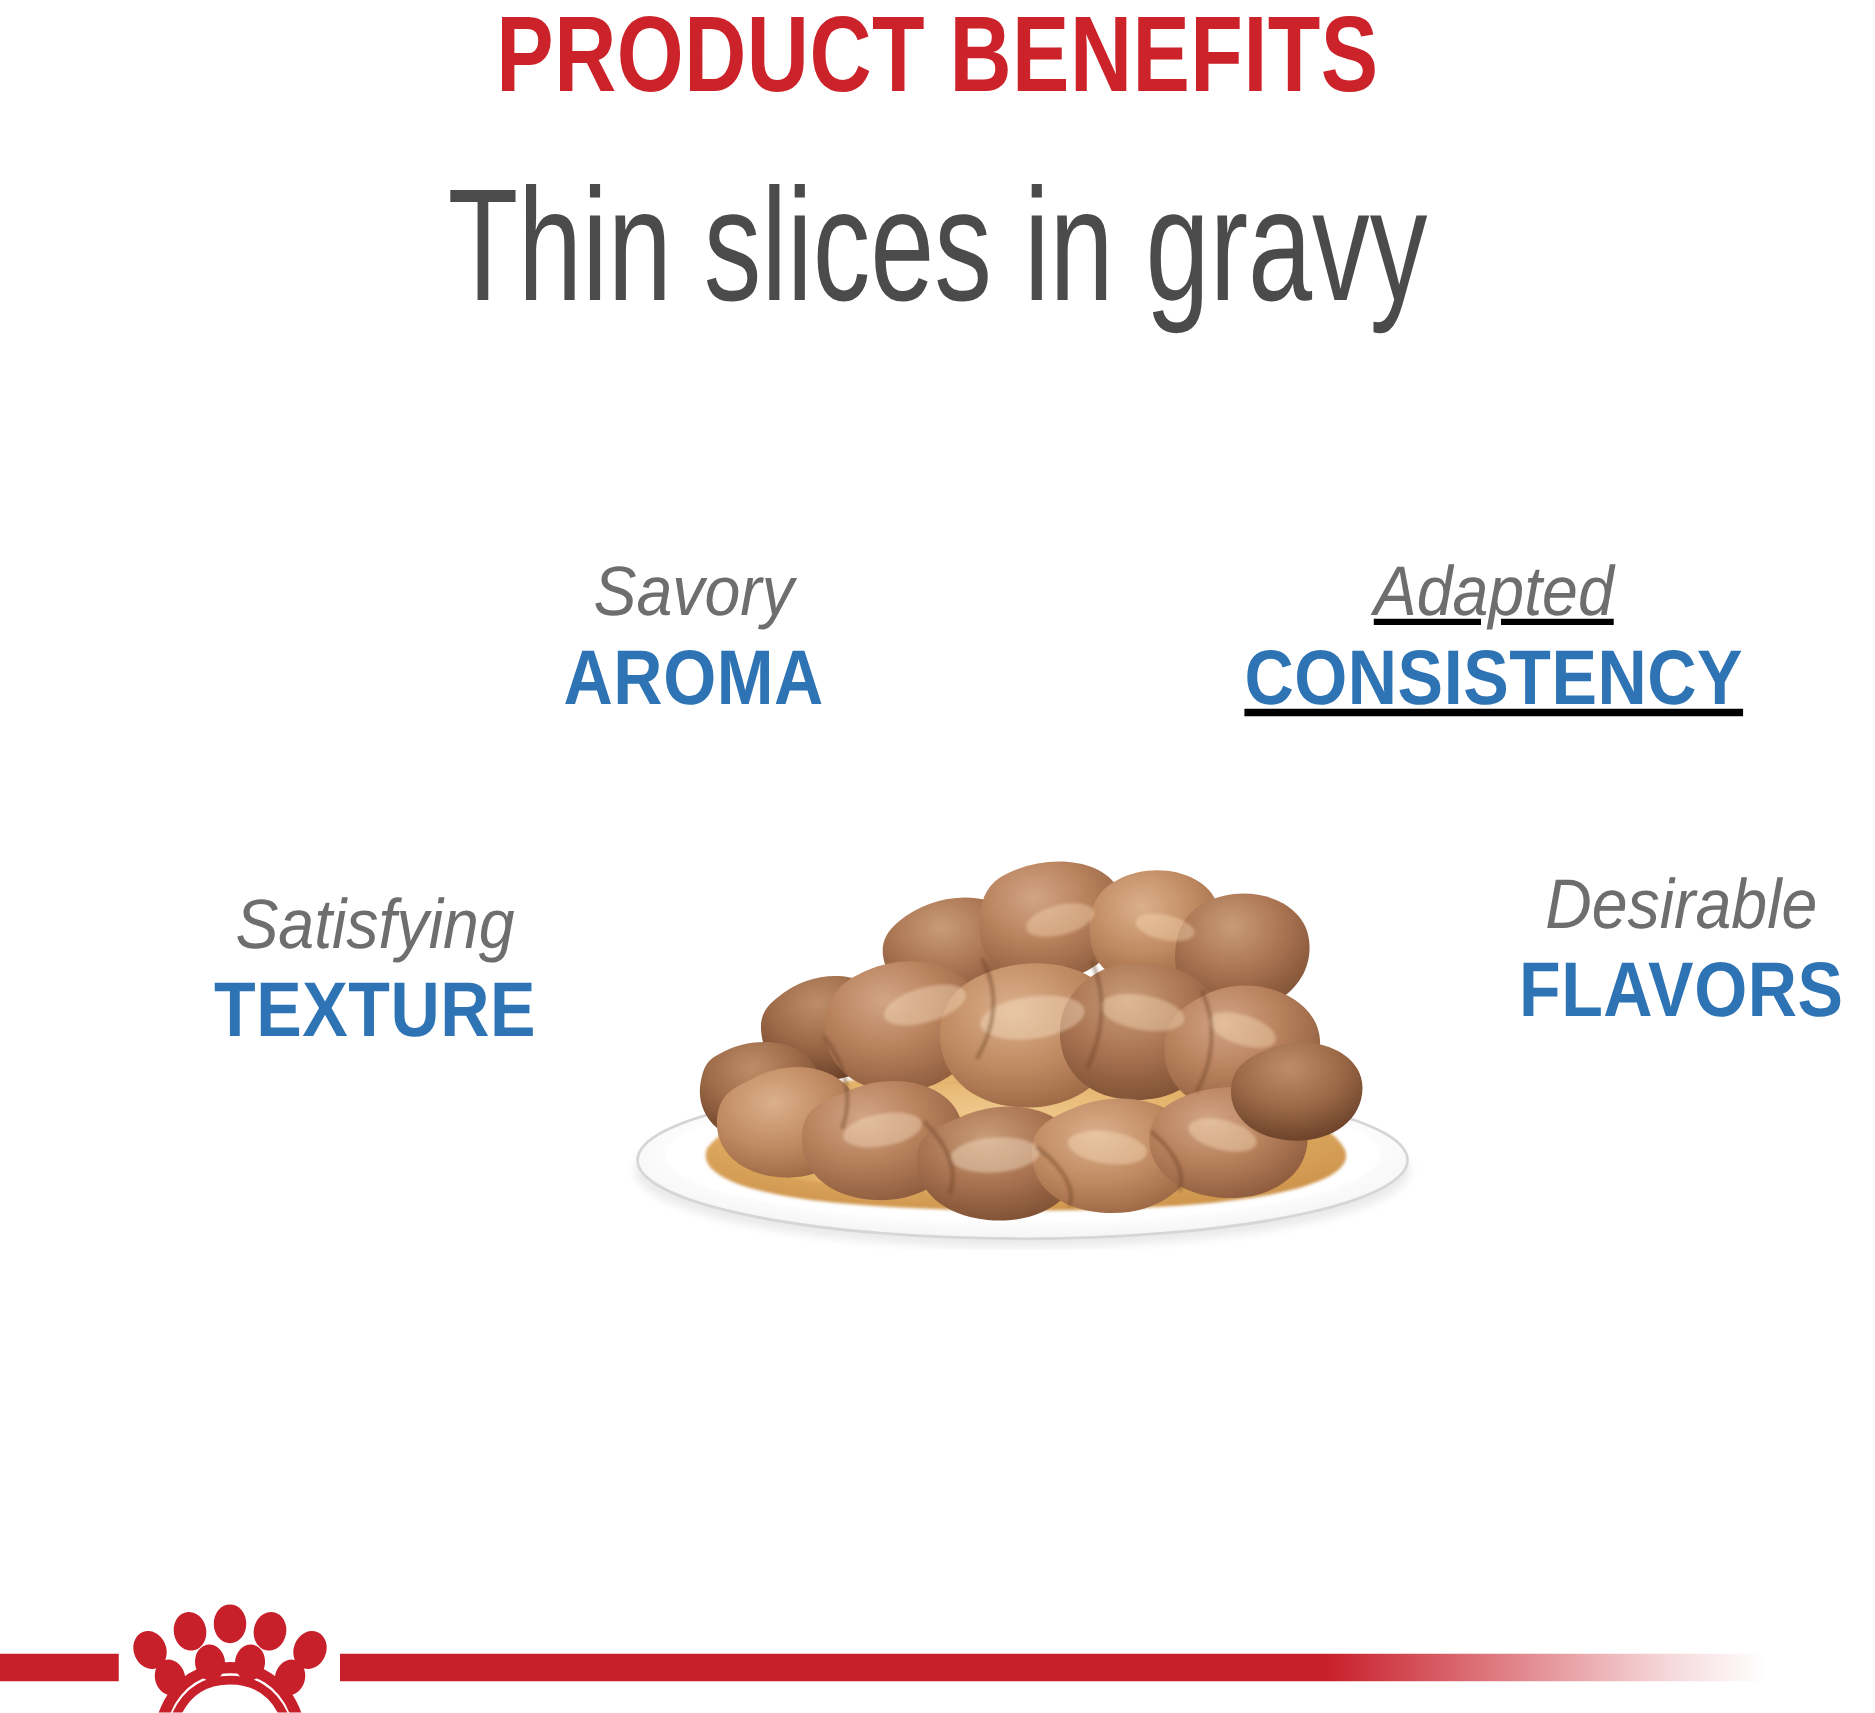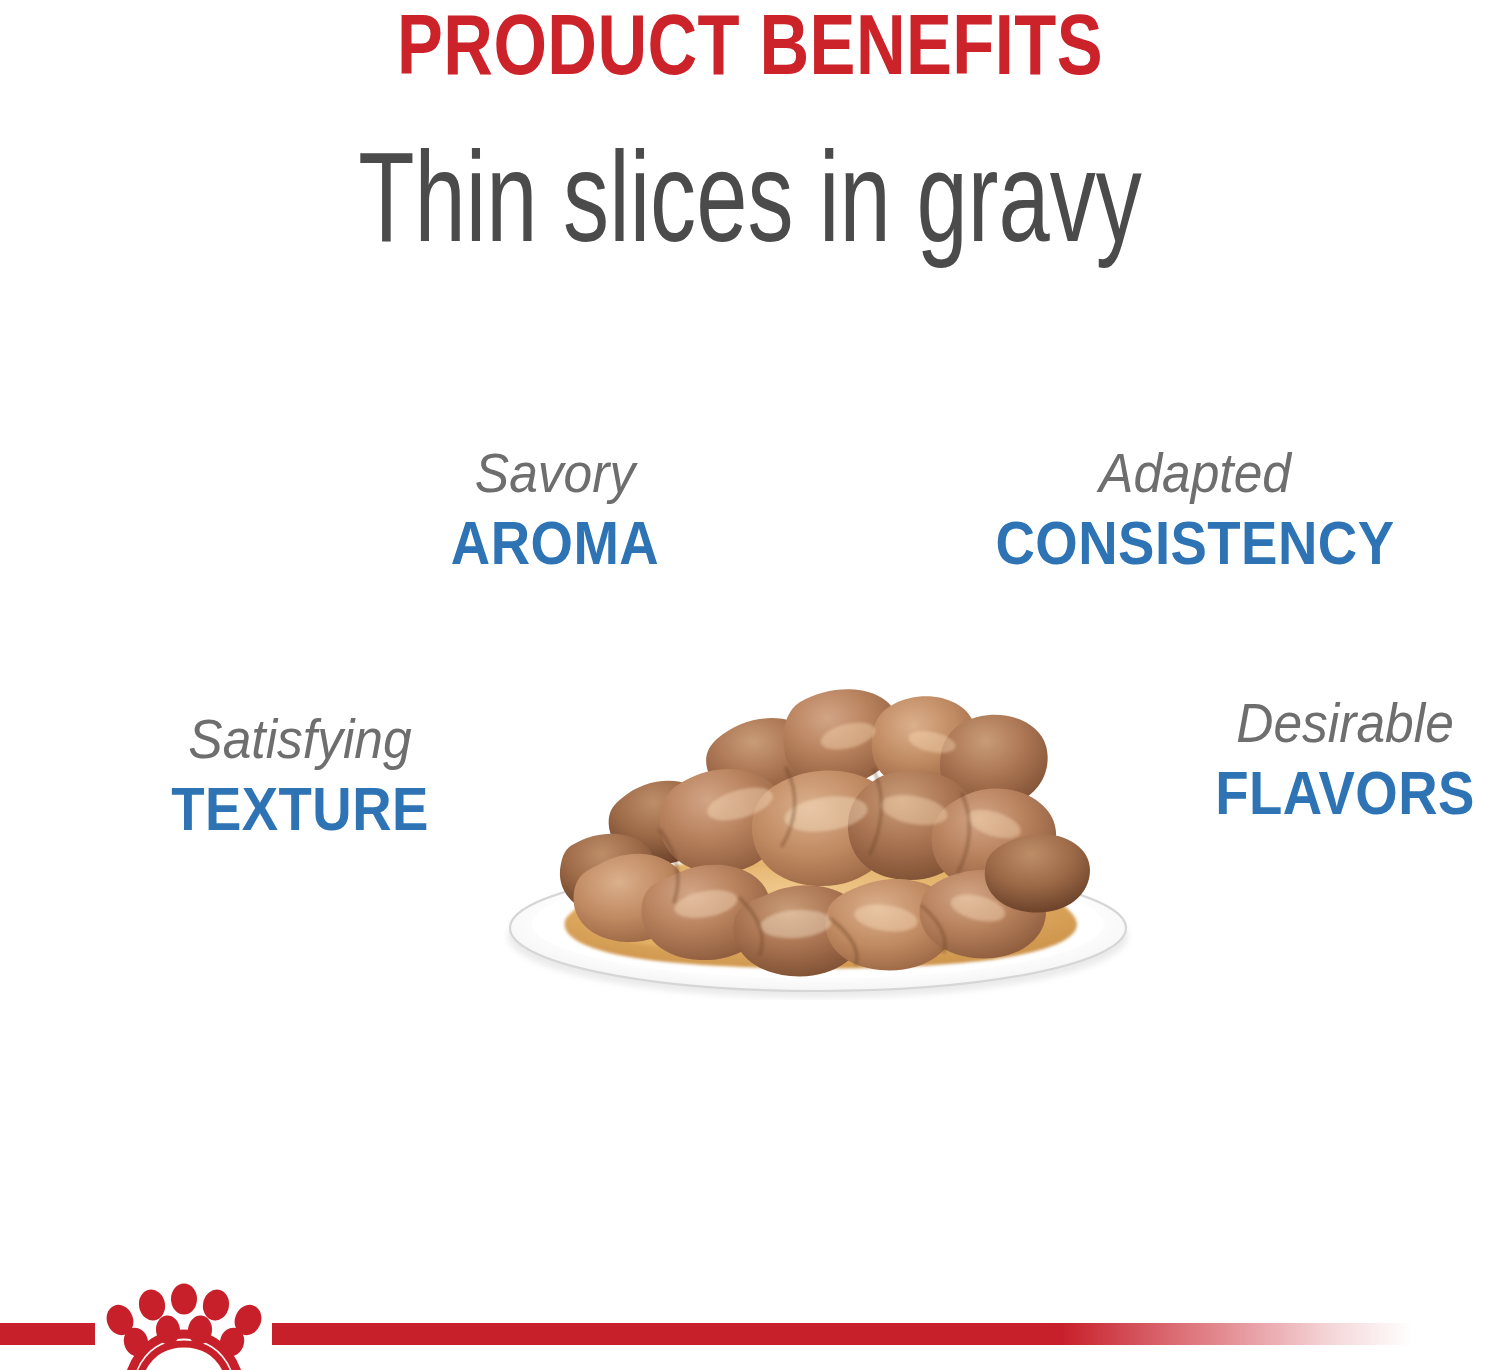--- a/index.html
+++ b/index.html
@@ -60,21 +60,21 @@
     font-weight:700;
     font-size:62px;
     line-height:70px;
     letter-spacing:0.5px;
     color:#2E74B5;
     transform:scaleX(0.88);
     margin-top:4px;
   }
 
   #benefit-aroma       { top:442px;  left:355px;  width:400px; }
-  #benefit-consistency { top:442px;  left:895px;  width:600px; }
+  #benefit-consistency { top:442px;  left:895px;  width:600px;text-decoration:underline; }
   #benefit-texture     { top:708px;  left:100px;  width:400px; }
   #benefit-flavors     { top:692px;  left:1145px; width:400px; }
 
   
   #product-photo {
     position:absolute;
     left:470px; top:618px;
     width:690px; height:382px;
   }
   #product-photo svg { display:block; width:100%; height:100%; }

